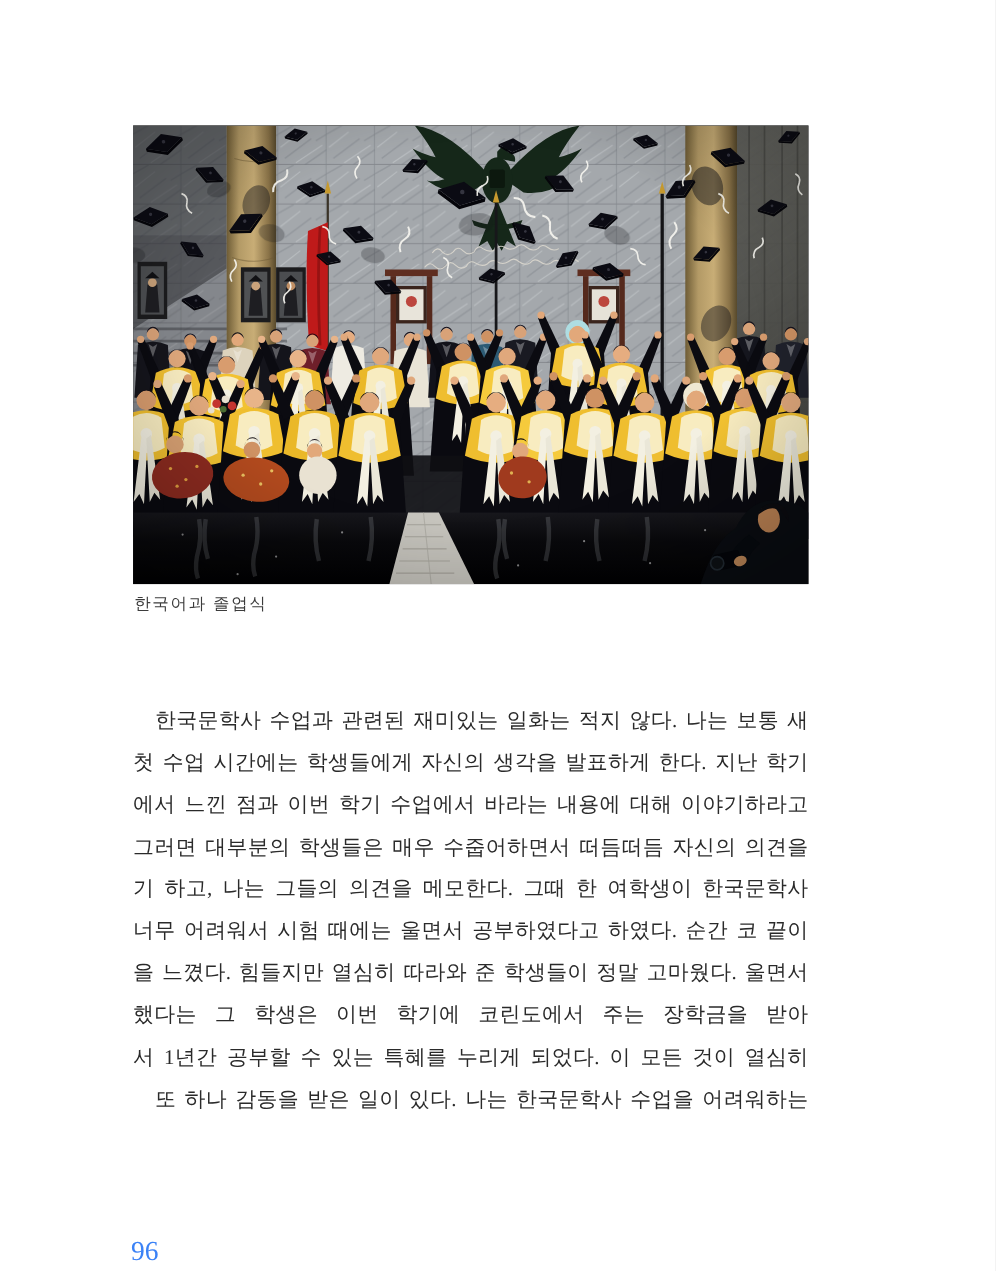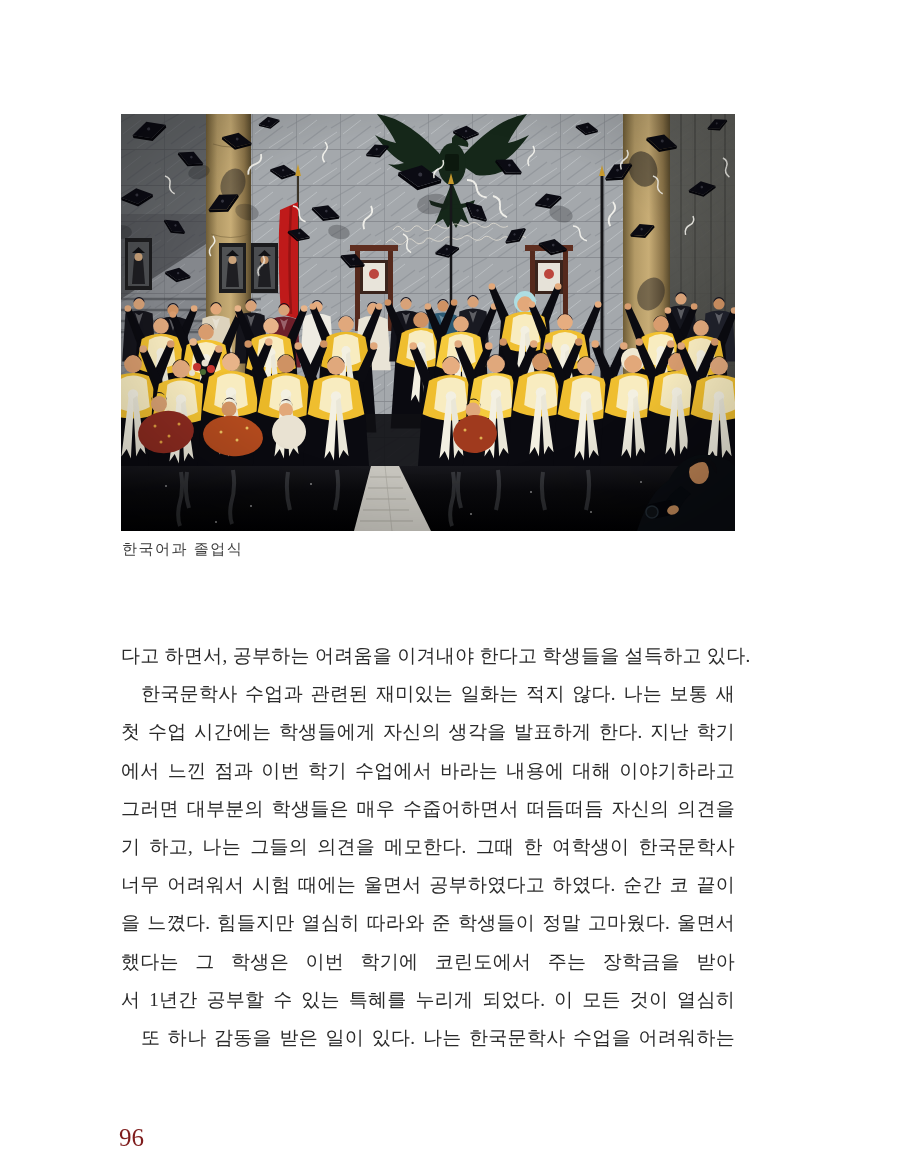--- a/index.html
+++ b/index.html
@@ -23,21 +23,21 @@
     font-size:19px;color:#2a2a2a;letter-spacing:0.3px;word-break:keep-all;
   }
   .line{
     height:38.2px;line-height:38.2px;white-space:nowrap;
     box-sizing:border-box;text-align:left;
   }
   .line.just{white-space:normal;text-align:justify;text-align-last:justify;overflow:hidden;}
   .line.indent{padding-left:20px;}
   .pagenum{
     position:absolute;left:119px;top:1124px;
-    font-size:25px;color:#7f1d1d;font-family:"Liberation Serif","DejaVu Serif",serif;
+    font-size:25px;color:#3b82f6;font-family:"Liberation Serif","DejaVu Serif",serif;
   }
 </style>
 </head>
 <body>
 
 <div class="page">
 
   <div class="photo">
     <svg width="614" height="417" viewBox="0 0 614 417">
       <defs>
@@ -368,21 +368,20 @@
         <use href="#ribp" transform="translate(506,36) rotate(25)"></use>
       </g>
 
       <rect x="0" y="0" width="614" height="417" fill="url(#vig)"></rect>
     </svg>
   </div>
 
   <div class="caption">한국어과 졸업식</div>
 
   <div class="bodytext">
-    <div class="line">다고 하면서, 공부하는 어려움을 이겨내야 한다고 학생들을 설득하고 있다.</div>
     <div class="line just indent">한국문학사 수업과 관련된 재미있는 일화는 적지 않다. 나는 보통 새 학기</div>
     <div class="line just">첫 수업 시간에는 학생들에게 자신의 생각을 발표하게 한다. 지난 학기 수업</div>
     <div class="line just">에서 느낀 점과 이번 학기 수업에서 바라는 내용에 대해 이야기하라고 한다.</div>
     <div class="line just">그러면 대부분의 학생들은 매우 수줍어하면서 떠듬떠듬 자신의 의견을 이야</div>
     <div class="line just">기 하고, 나는 그들의 의견을 메모한다. 그때 한 여학생이 한국문학사 수업이</div>
     <div class="line just">너무 어려워서 시험 때에는 울면서 공부하였다고 하였다. 순간 코 끝이 찡함</div>
     <div class="line just">을 느꼈다. 힘들지만 열심히 따라와 준 학생들이 정말 고마웠다. 울면서 공부</div>
     <div class="line just">했다는 그 학생은 이번 학기에 코린도에서 주는 장학금을 받아 연세대학교에</div>
     <div class="line just">서 1년간 공부할 수 있는 특혜를 누리게 되었다. 이 모든 것이 열심히 공부한</div>
     <div class="line just indent">또 하나 감동을 받은 일이 있다. 나는 한국문학사 수업을 어려워하는 학생</div>

